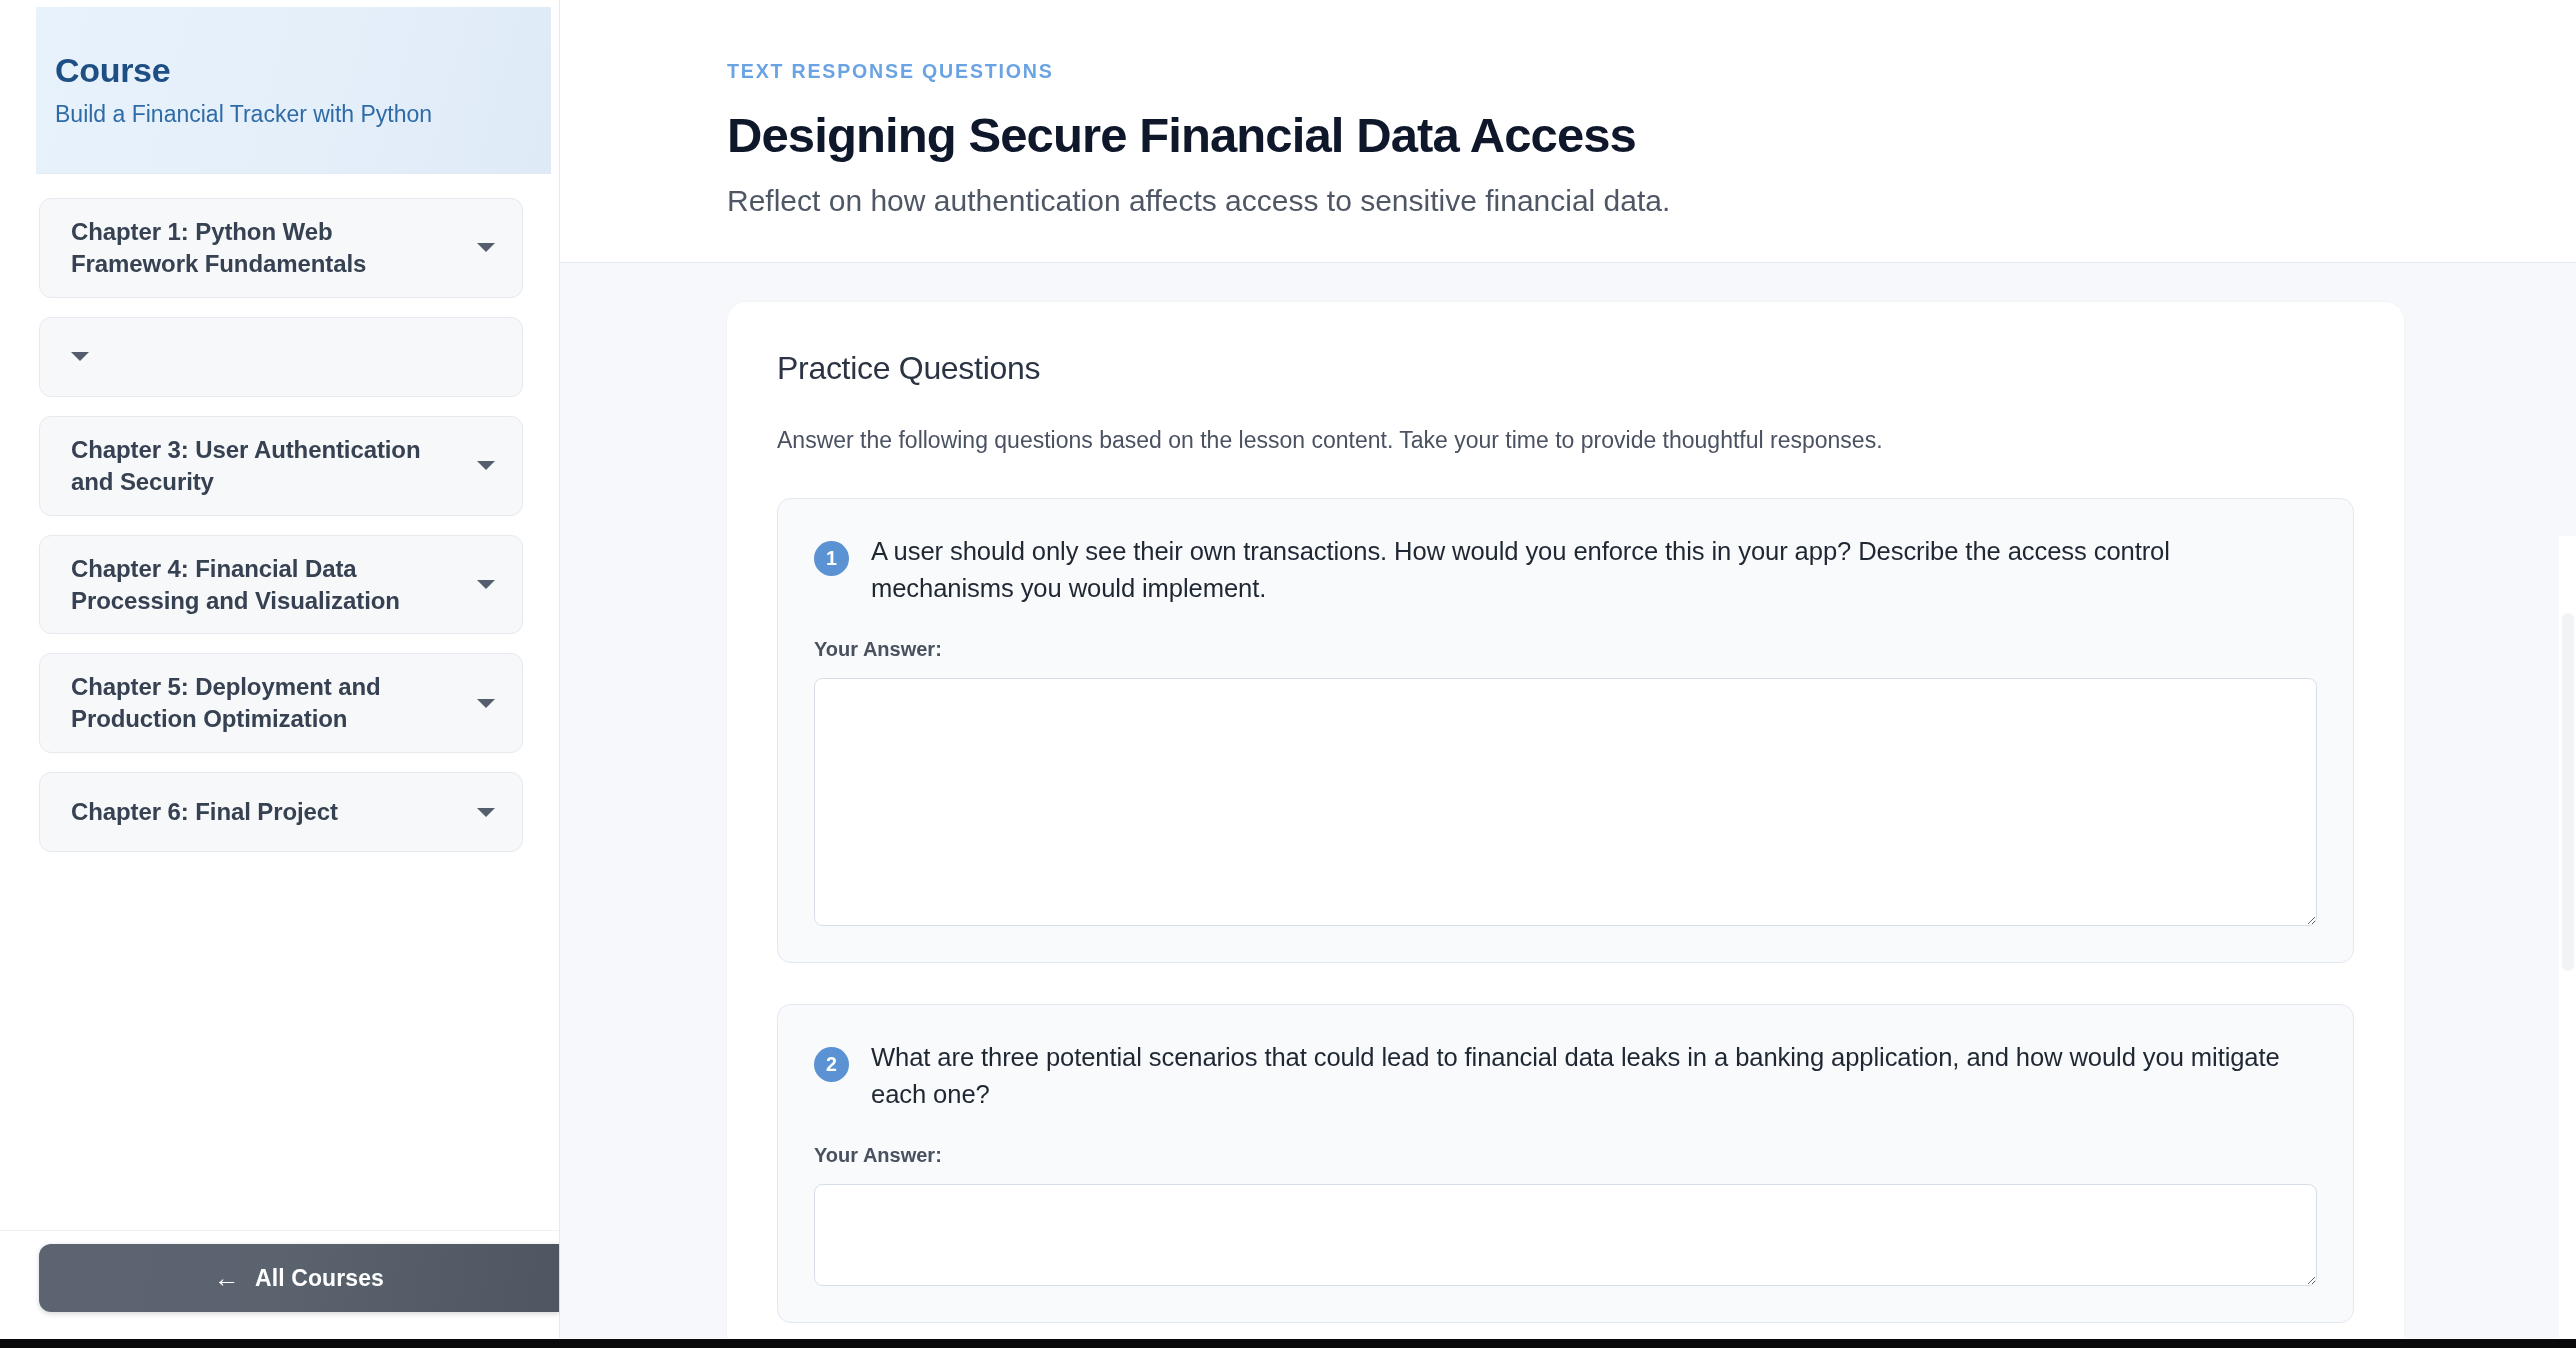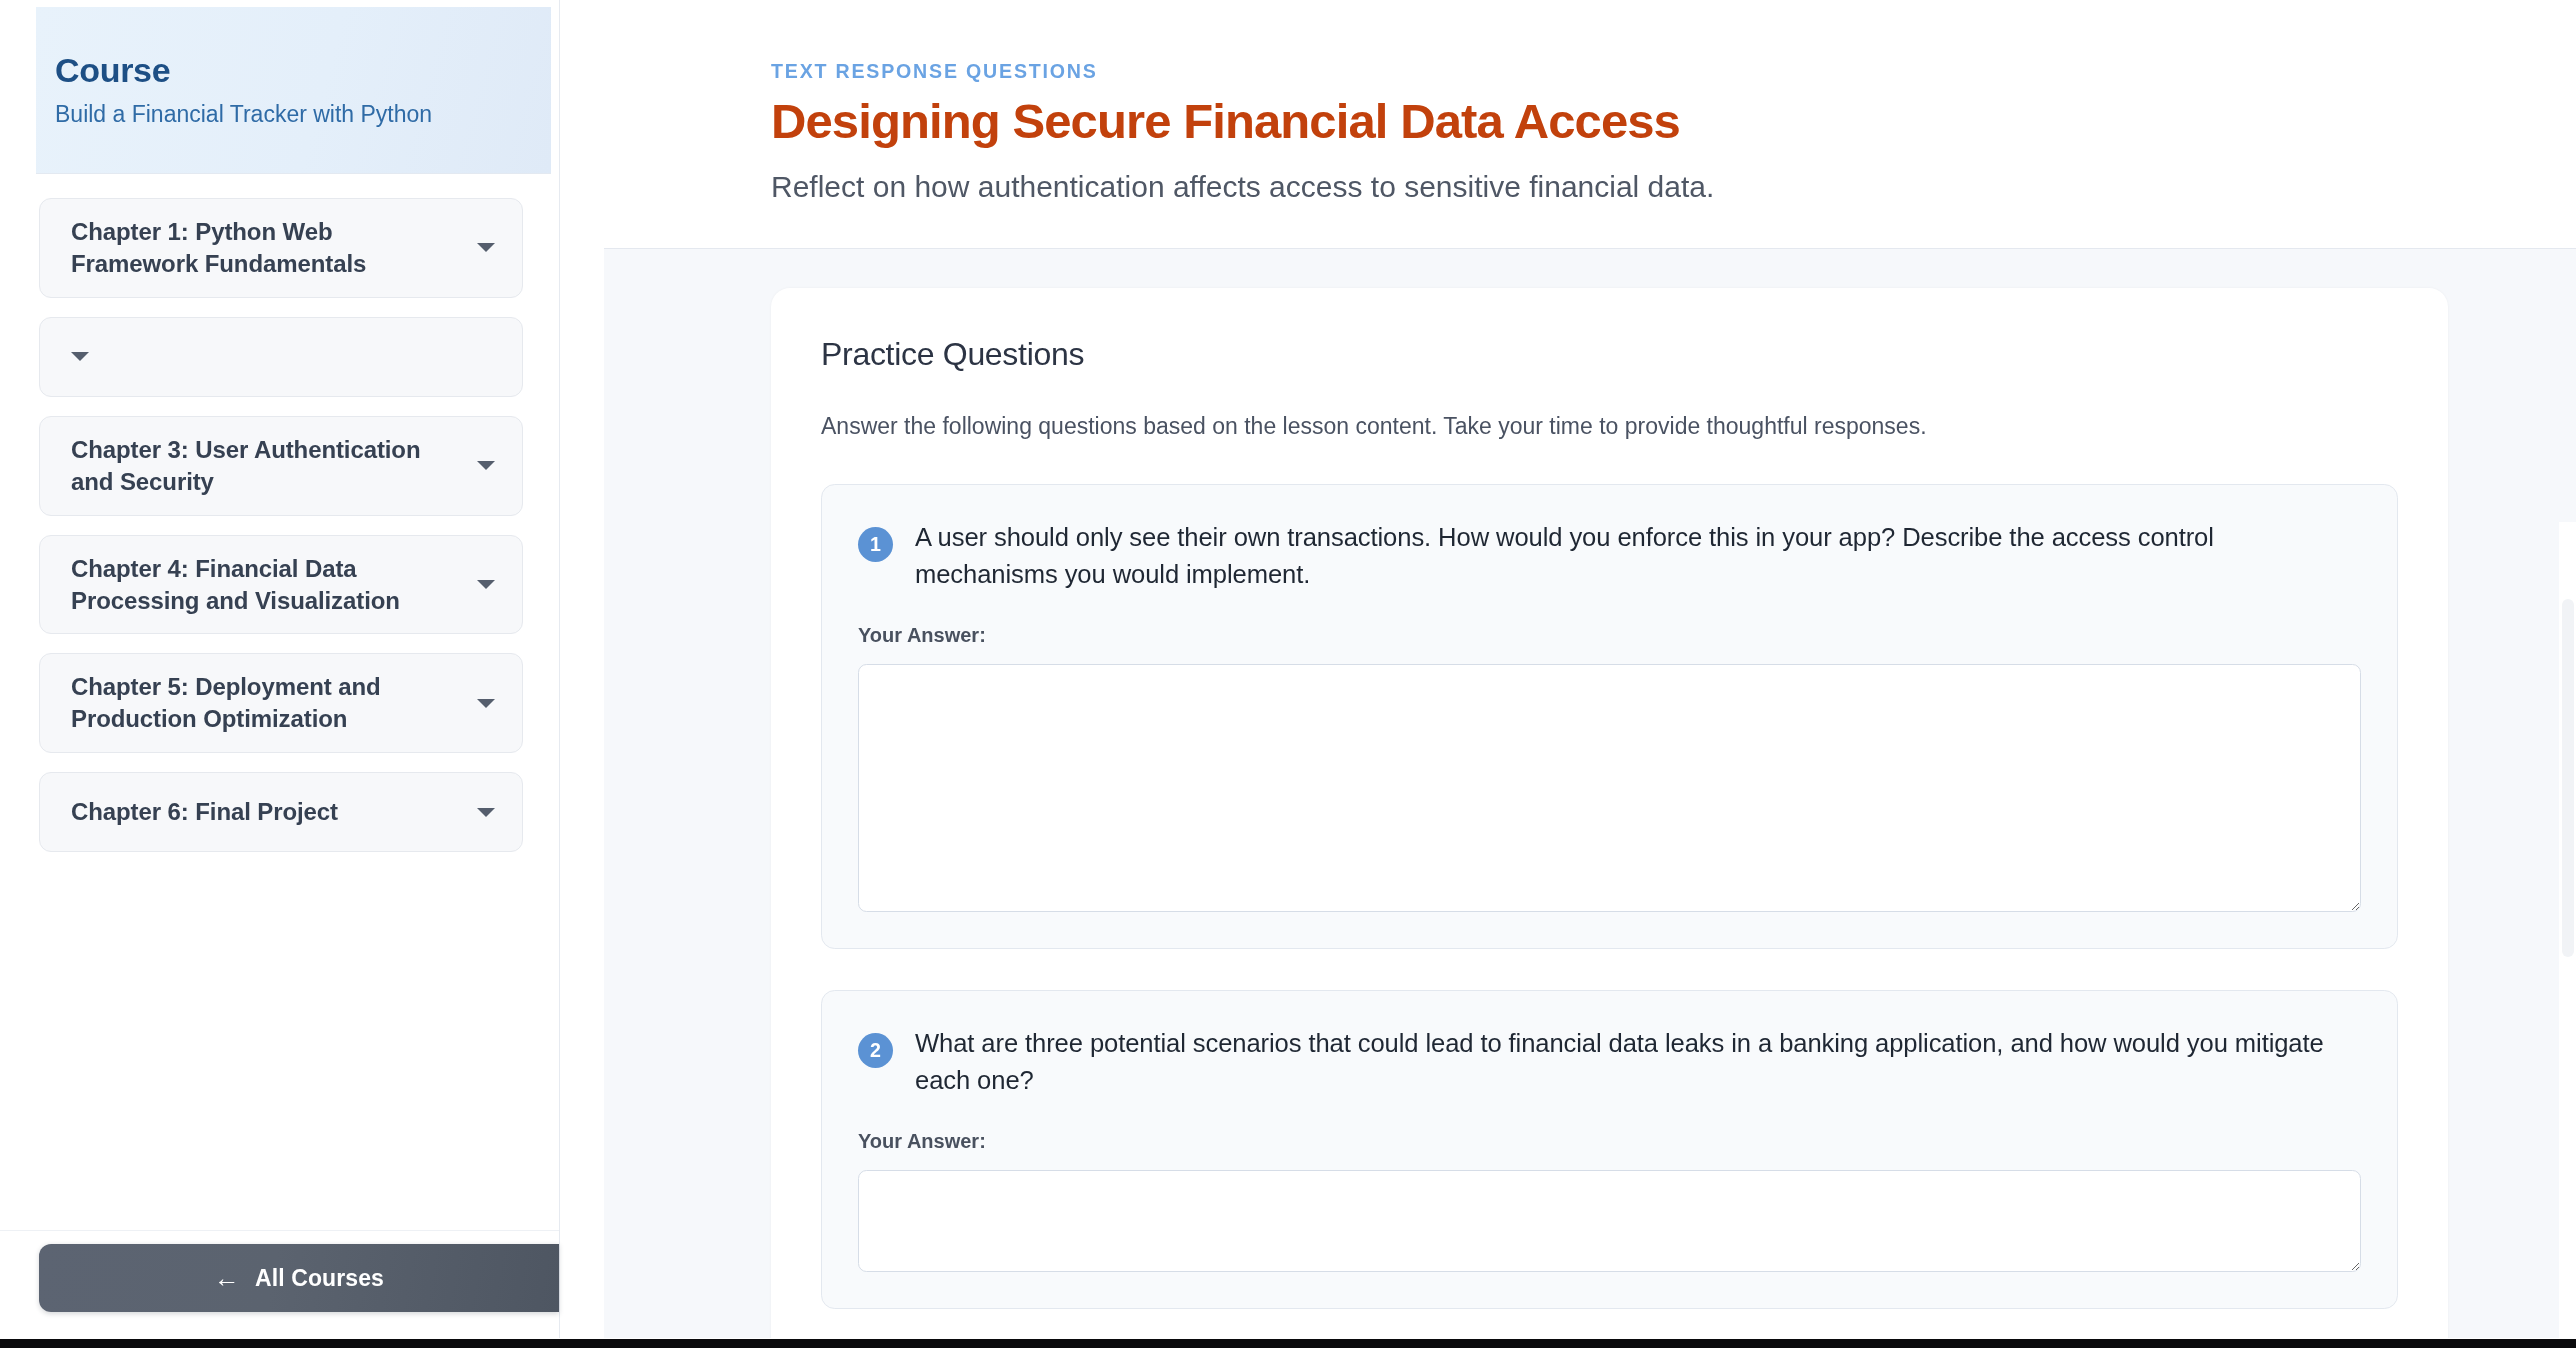--- a/index.html
+++ b/index.html
@@ -11,21 +11,20 @@
     font-family: "Liberation Sans", sans-serif;
     background: #ffffff;
   }
 
   .app {
     position: relative;
     width: 2576px;
     height: 1349px;
     display: flex;
     background: #ffffff;
-    gap: 44px;
   }
 
   
   .sidebar {
     position: relative;
     width: 560px;
     height: 1338px;
     background: #ffffff;
     border-right: 1.7px solid #e6eaf0;
     display: flex;
@@ -136,24 +135,24 @@
     padding: 60px 51px 41px 167px;
   }
   .eyebrow {
     font-size: 19.6px;
     font-weight: bold;
     letter-spacing: 1.8px;
     color: #6aa3e3;
     text-transform: uppercase;
   }
   .page-title {
-    margin-top: 12px;
+    margin-top: 26px;
     font-size: 49px;
     font-weight: bold;
-    color: #c2410c;
+    color: #0f172a;
     letter-spacing: -0.9px;
     line-height: 1.08;
   }
   .page-sub {
     margin-top: 19px;
     font-size: 30px;
     color: #4f5765;
     line-height: 1.35;
   }
 

